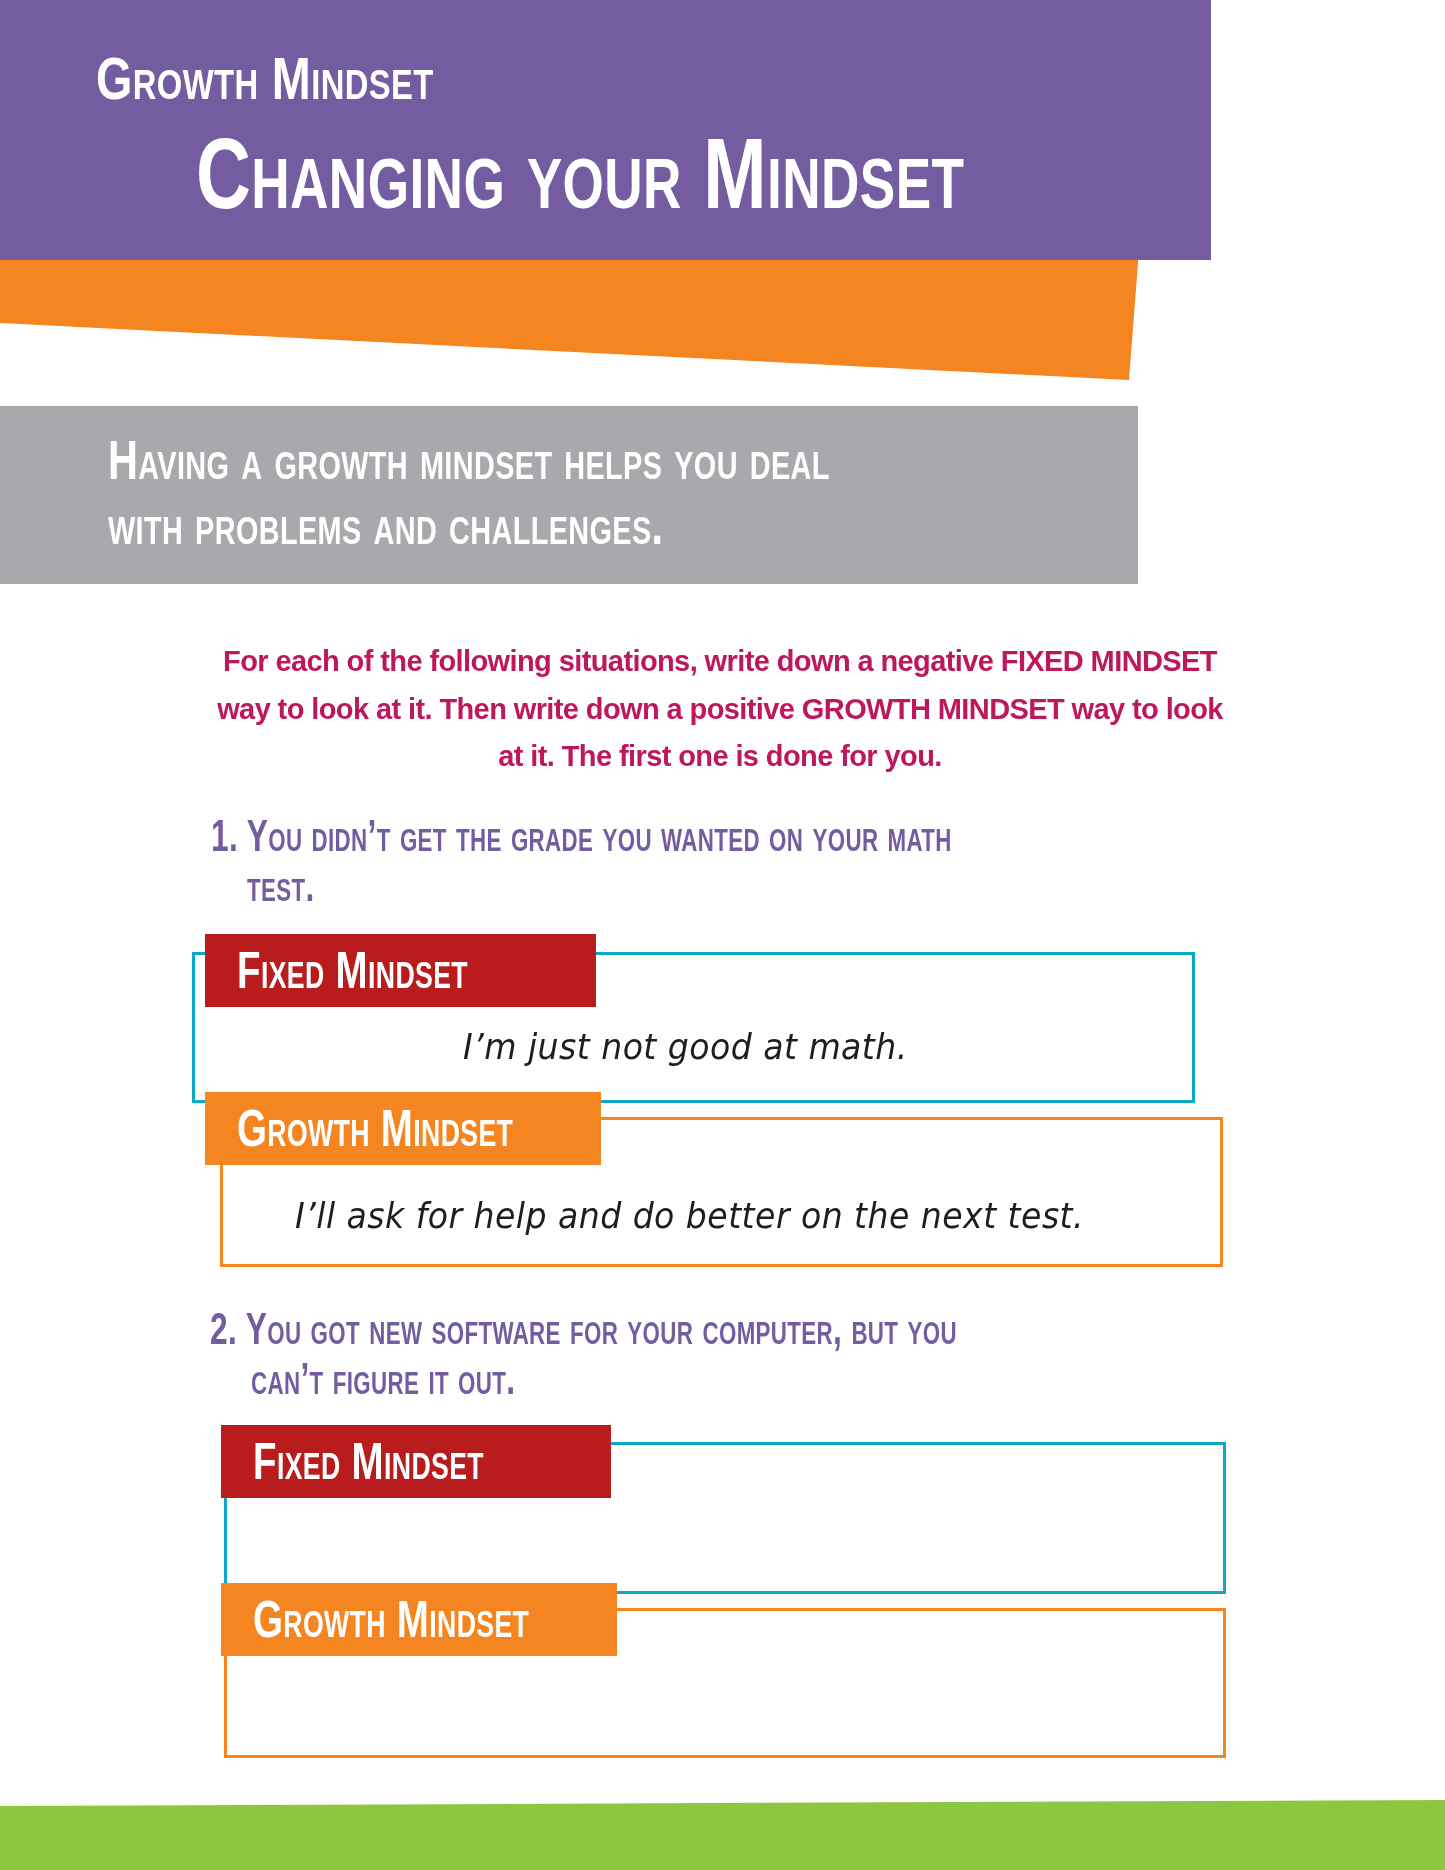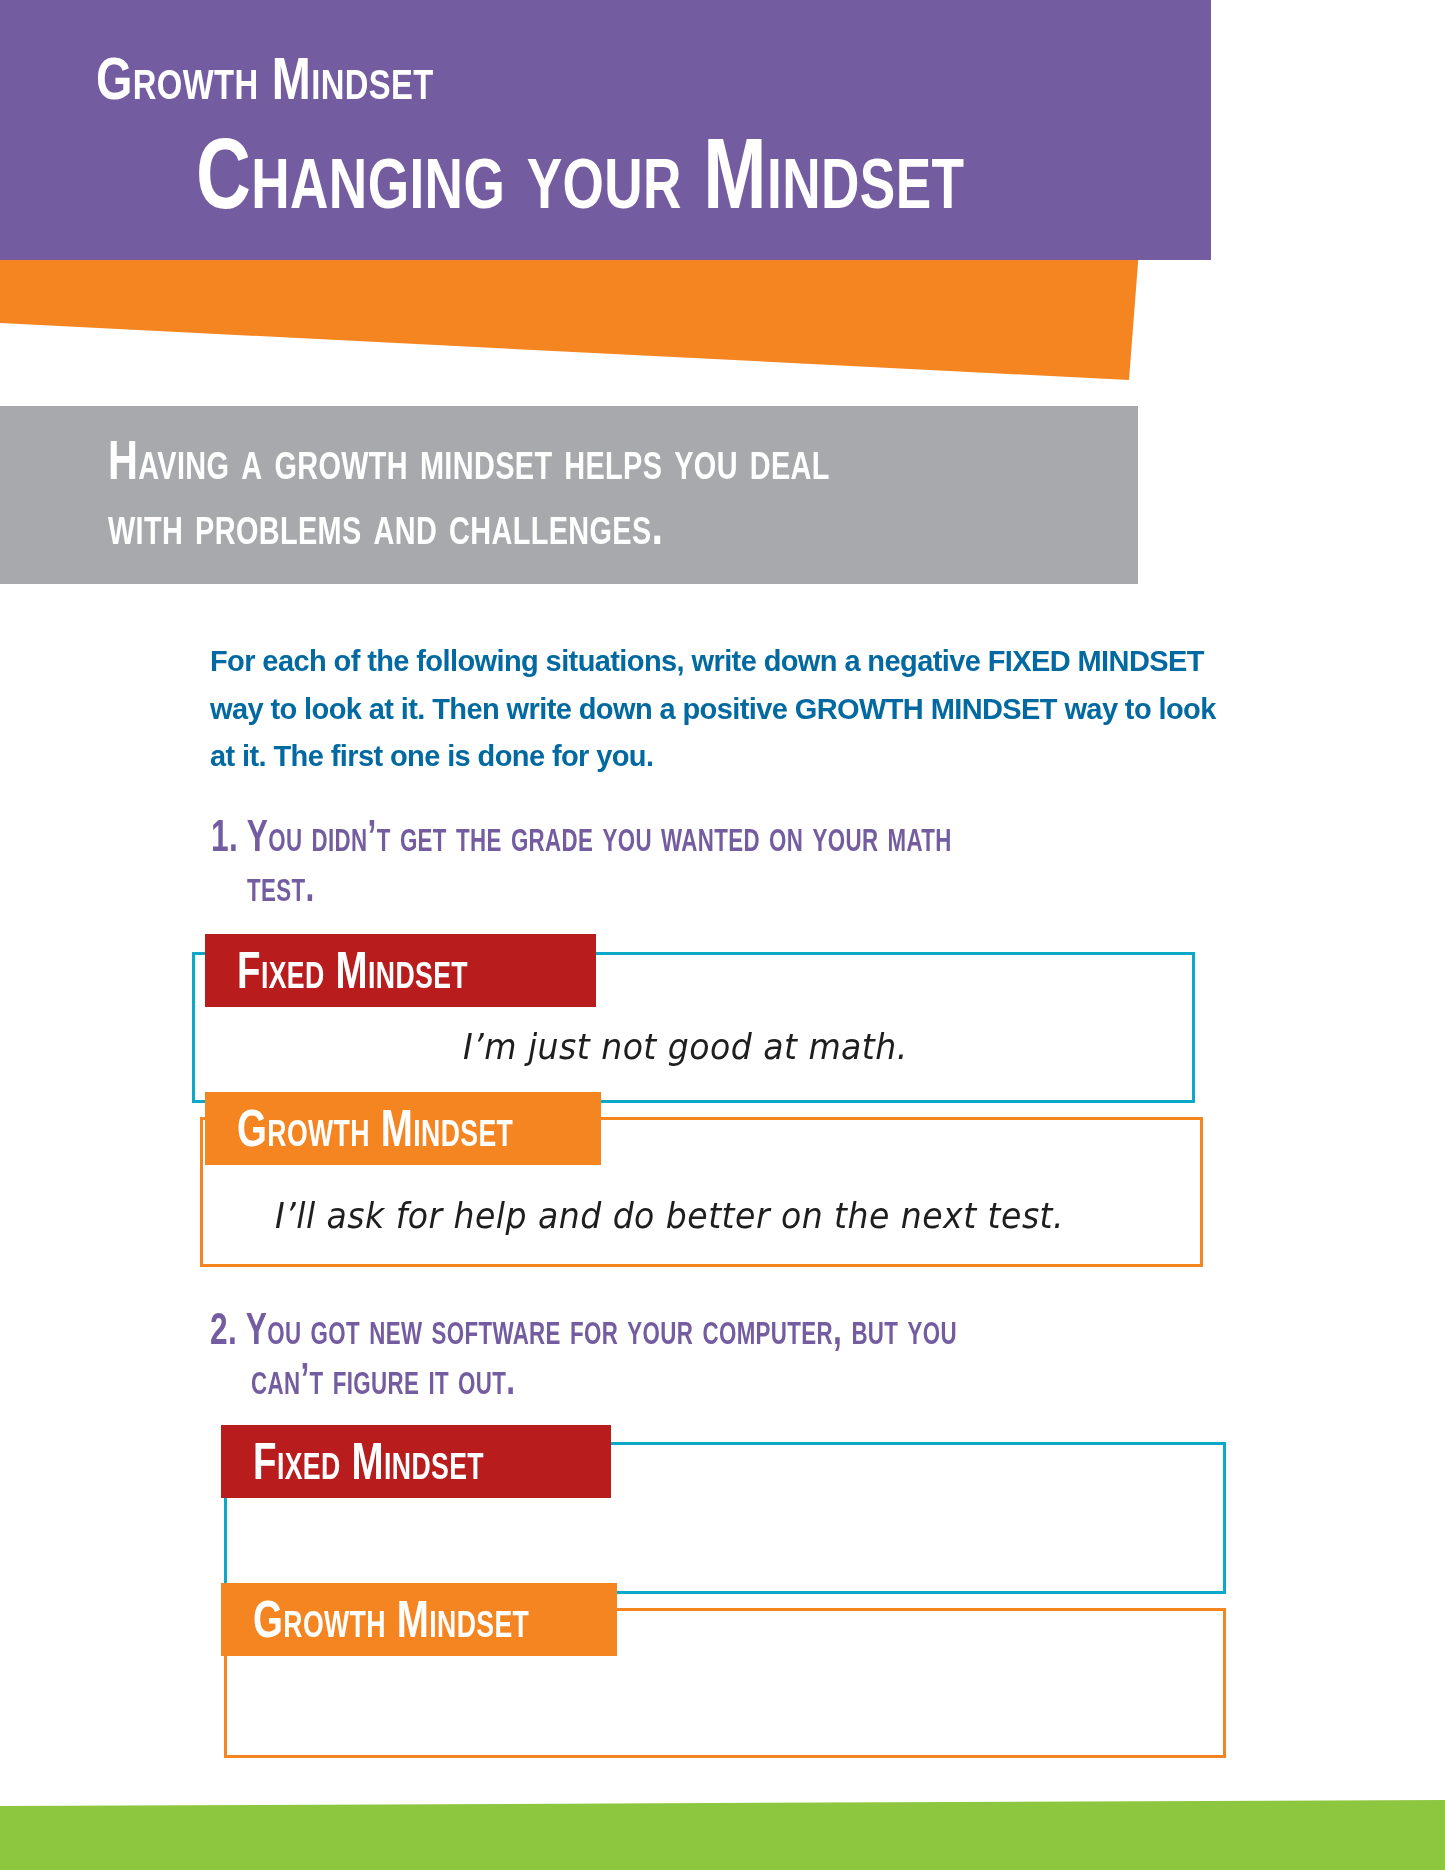--- a/index.html
+++ b/index.html
@@ -35,22 +35,23 @@
     position: absolute; left: 0; top: 406px; width: 1138px; height: 178px;
     background: #a7a9ac;
   }
   .gray-line {
     position: absolute; left: 108px; color: #ffffff;
     font-size: 56px; line-height: 60px;
     transform: scaleX(0.74);
   }
   #instructions {
     position: absolute; left: 210px; top: 638px; width: 1020px;
-    color: #0369a1; font-weight: bold; font-size: 29px; line-height: 47.5px;
+    color: #be185d; font-weight: bold; font-size: 29px; line-height: 47.5px;
     letter-spacing: -0.6px;
+    text-align: center;
   }
   .q-line {
     position: absolute; color: #735ca0;
     font-size: 44px; line-height: 48px;
     transform: scaleX(0.72);
   }
   .box {
     position: absolute; box-sizing: border-box; border: 3.5px solid; background: #ffffff;
   }
   .box.blue { border-color: #0ba8c8; }
@@ -102,21 +103,21 @@
 <div class="q-line display" style="left:211px; top:812px;">1. You didn’t get the grade you wanted on your math</div>
 <div class="q-line display" style="left:247px; top:862px;">test.</div>
 
 <div class="box blue" style="left:192px; top:952px; width:1003px; height:151px;">
   <div class="hand" style="left:268px; top:70px;">I’m just not good at math.</div>
 </div>
 <div class="label blue" style="left:205px; top:934px; width:391px; height:73px;">
   <div class="label-text display">Fixed Mindset</div>
 </div>
 
-<div class="box orange" style="left:200px; top:1117px; width:1003px; height:150px;padding-left:40px;">
+<div class="box orange" style="left:220px; top:1117px; width:1003px; height:150px;padding-left:40px;">
   <div class="hand" style="left:72px; top:74px;">I’ll ask for help and do better on the next test.</div>
 </div>
 <div class="label orange" style="left:205px; top:1092px; width:396px; height:73px;">
   <div class="label-text display">Growth Mindset</div>
 </div>
 
 <div class="q-line display" style="left:210px; top:1305px;">2. You got new software for your computer, but you</div>
 <div class="q-line display" style="left:251px; top:1355px;">can’t figure it out.</div>
 
 <div class="box blue" style="left:224px; top:1442px; width:1002px; height:152px;">

